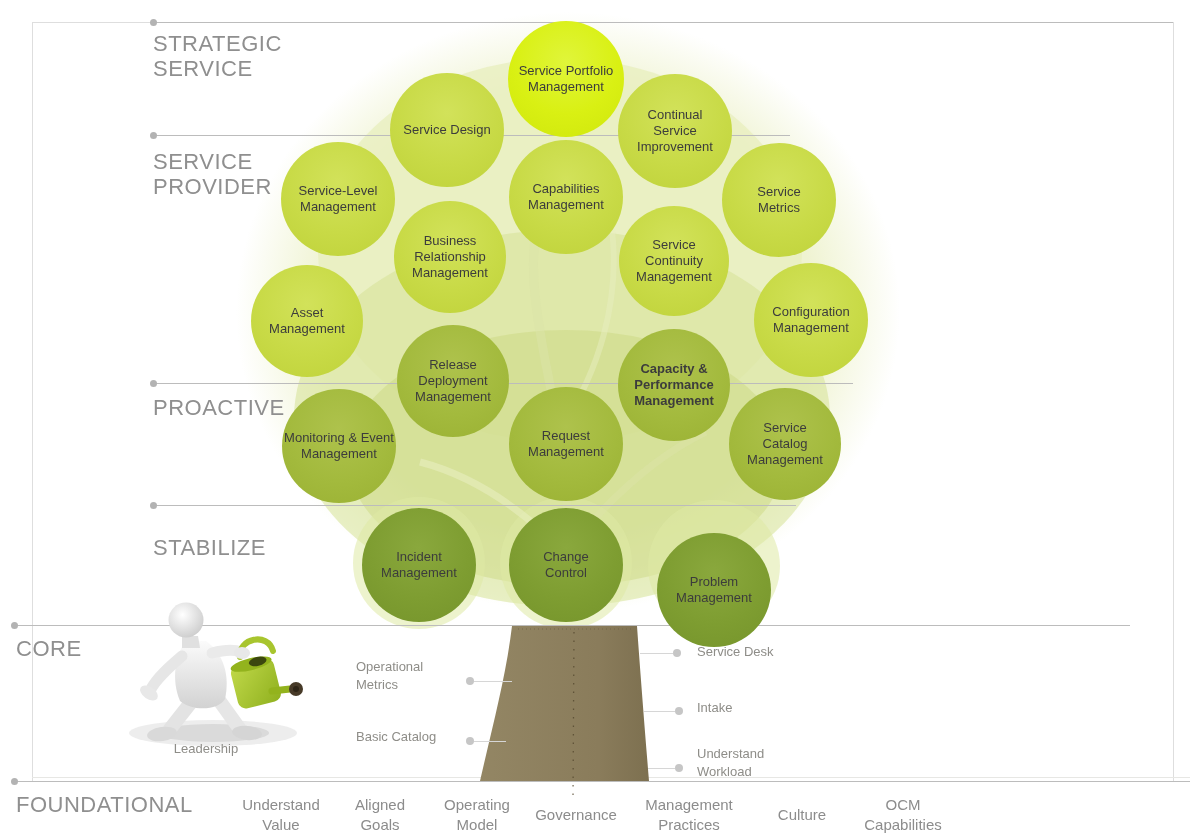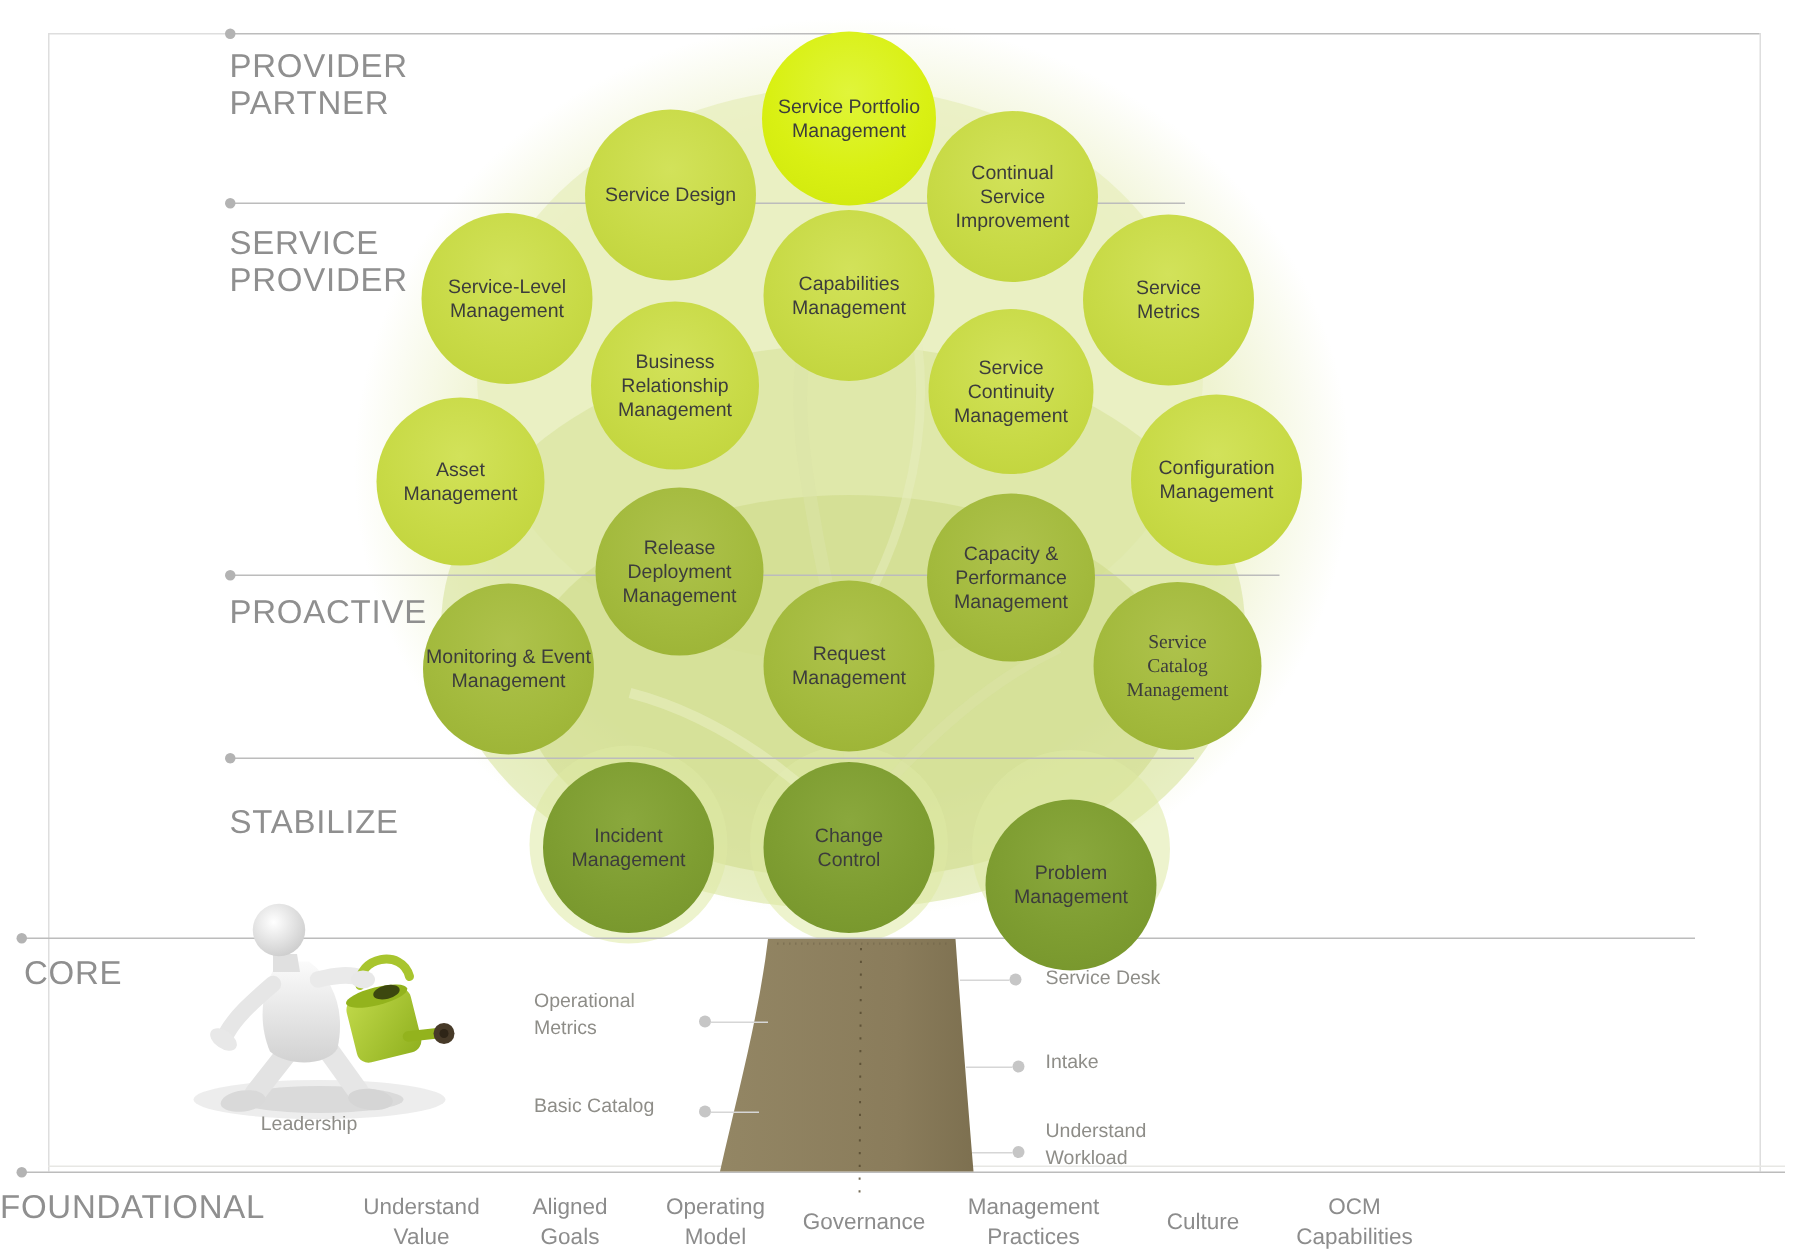--- a/index.html
+++ b/index.html
@@ -46,22 +46,22 @@
   .w60{width:60px;} .w64{width:64px;} .w78{width:78px;} .w80{width:80px;}
   .w90{width:90px;} .w92{width:92px;} .w94{width:94px;} .w96{width:96px;}
   .w100{width:100px;} .w104{width:104px;} .w120{width:120px;}
 
   
   .c0{left:508px;top:21px;z-index:5;}
   .c1{left:390px;top:73px;}   .c2{left:618px;top:74px;}
   .c3{left:281px;top:142px;}  .c4{left:509px;top:140px;}  .c5{left:722px;top:143px;}
   .c6{left:394px;top:201px;}  .c7{left:619px;top:206px;}
   .c8{left:251px;top:265px;text-align:center;}  .c9{left:754px;top:263px;}
-  .c10{left:397px;top:325px;} .c11{left:618px;top:329px;}
-  .c12{left:282px;top:389px;} .c13{left:509px;top:387px;} .c14{left:729px;top:388px;font-family:Liberation Serif, serif;}
+  .c10{left:397px;top:325px;} .c11{left:618px;top:329px;font-weight:bold;}
+  .c12{left:282px;top:389px;} .c13{left:509px;top:387px;} .c14{left:729px;top:388px;}
   .c15{left:362px;top:508px;} .c16{left:509px;top:508px;} .c17{left:657px;top:533px;}
 
   
   .small{color:#8e8d88;font-size:13px;line-height:18px;}
   .conn{height:1px;background:#d6d6d6;z-index:3;}
   .cdot{width:8px;height:8px;border-radius:50%;background:#c6c6c6;z-index:3;}
 
   
   .fitem{
     position:absolute;z-index:4;top:793px;width:90px;height:44px;
@@ -166,26 +166,26 @@
           <ellipse cx="256" cy="664" rx="21" ry="6" fill="#93b31d"></ellipse>
           <ellipse cx="263" cy="663" rx="9" ry="4.5" fill="#3c470f"></ellipse>
         </g>
         <path d="M272 691 L290 689" stroke="#93b31d" stroke-width="7" stroke-linecap="round"></path>
         <circle cx="296" cy="689" r="7" fill="#473a28"></circle>
         <circle cx="296" cy="689" r="3" fill="#2e2517"></circle>
       </g>
     </g>
   </svg>
 
-  <div class="txt lvl two" style="left:153px;top:31px;">PROVIDER PARTNER</div>
+  <div class="txt lvl two" style="left:153px;top:31px;">STRATEGIC SERVICE</div>
   <div class="txt lvl two" style="left:153px;top:149px;">SERVICE PROVIDER</div>
   <div class="txt lvl" style="left:153px;top:395px;">PROACTIVE</div>
   <div class="txt lvl" style="left:153px;top:518px;margin-top:17px;">STABILIZE</div>
   <div class="txt lvl" style="left:16px;top:636px;">CORE</div>
-  <div class="txt lvl" style="left:0;top:792px;">FOUNDATIONAL</div>
+  <div class="txt lvl" style="left:16px;top:792px;">FOUNDATIONAL</div>
 
   <div class="circle c1  t-light  d114">
       <span class="w100">Service Design</span>
     </div>
   <div class="circle c2  t-light  d114">
       <span class="w96">Continual Service Improvement</span>
     </div>
   <div class="circle c0  t-bright d116">
       <span class="w96">Service Portfolio Management</span>
     </div>

